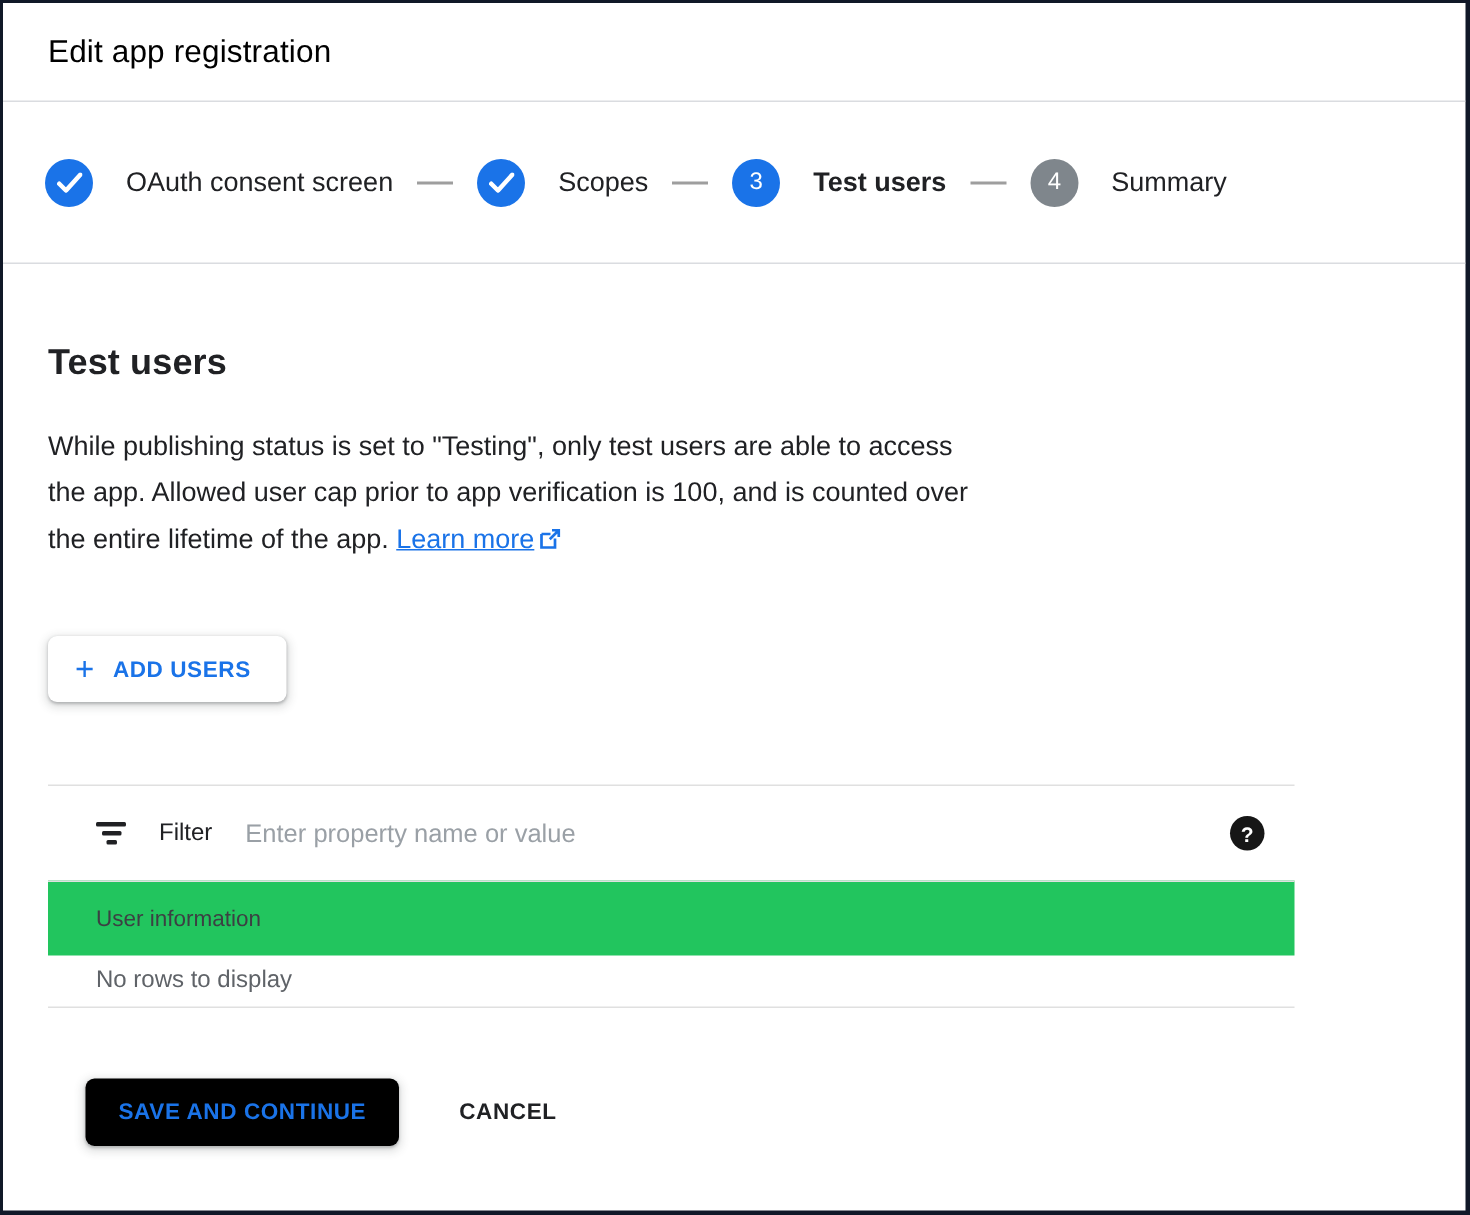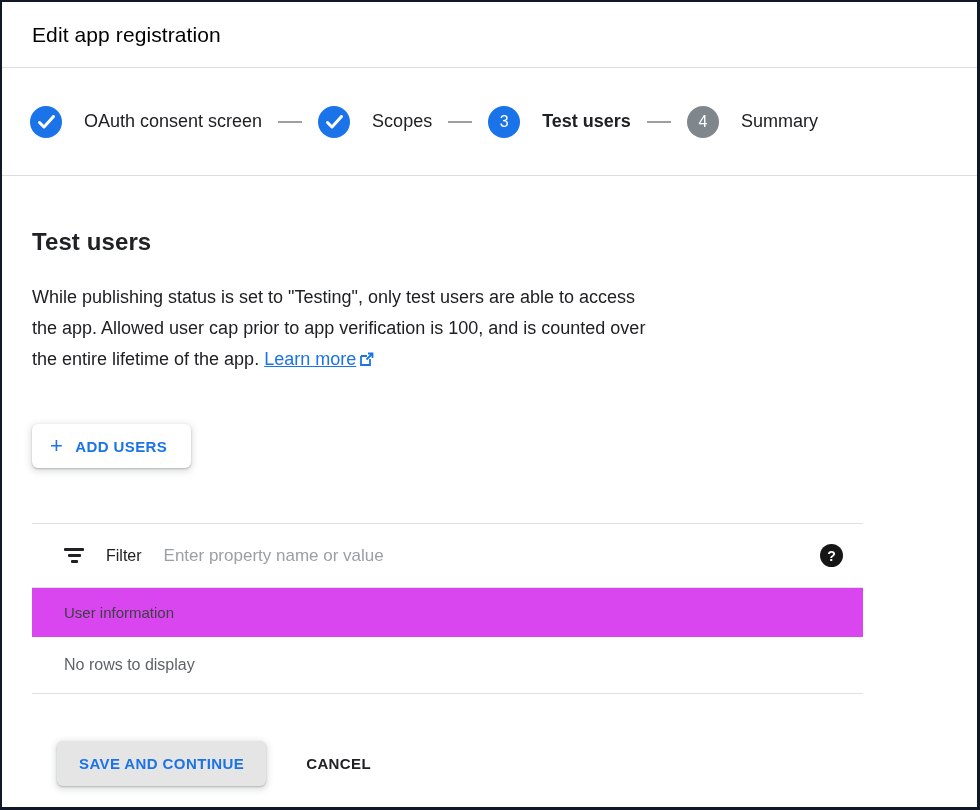--- a/index.html
+++ b/index.html
@@ -169,48 +169,48 @@
     font-weight: 700;
     display: flex;
     align-items: center;
     justify-content: center;
     cursor: pointer;
     margin-right: 18px;
     flex: 0 0 auto;
   }
   .table-header-row {
     height: 50px;
-    background: #d946ef;
+    background: #22c55e;
     border-top: 1px solid #e0e0e0;
     display: flex;
     align-items: center;
     padding: 0 32px;
     font-size: 15px;
     font-weight: 500;
     color: #3c4043;
   }
   .table-empty-row {
-    height: 57px;
+    height: 35px;
     display: flex;
     align-items: center;
     padding: 8px 32px;
     font-size: 16px;
     color: #5f6368;
     border-bottom: 1px solid #e0e0e0;
   }
 
   
   .footer {
     margin-top: 47px;
     padding: 0 25px;
     display: flex;
     align-items: center;
   }
   .save-btn {
-    background: #e5e5e5;
+    background: #000000;
     border: none;
     border-radius: 6px;
     padding: 14px 22px;
     color: #1a73e8;
     font-family: "Liberation Sans", sans-serif;
     font-size: 15px;
     font-weight: 700;
     letter-spacing: 0.4px;
     cursor: pointer;
     box-shadow: 0 1px 2px rgba(60,64,67,0.3), 0 2px 6px 2px rgba(60,64,67,0.15);

